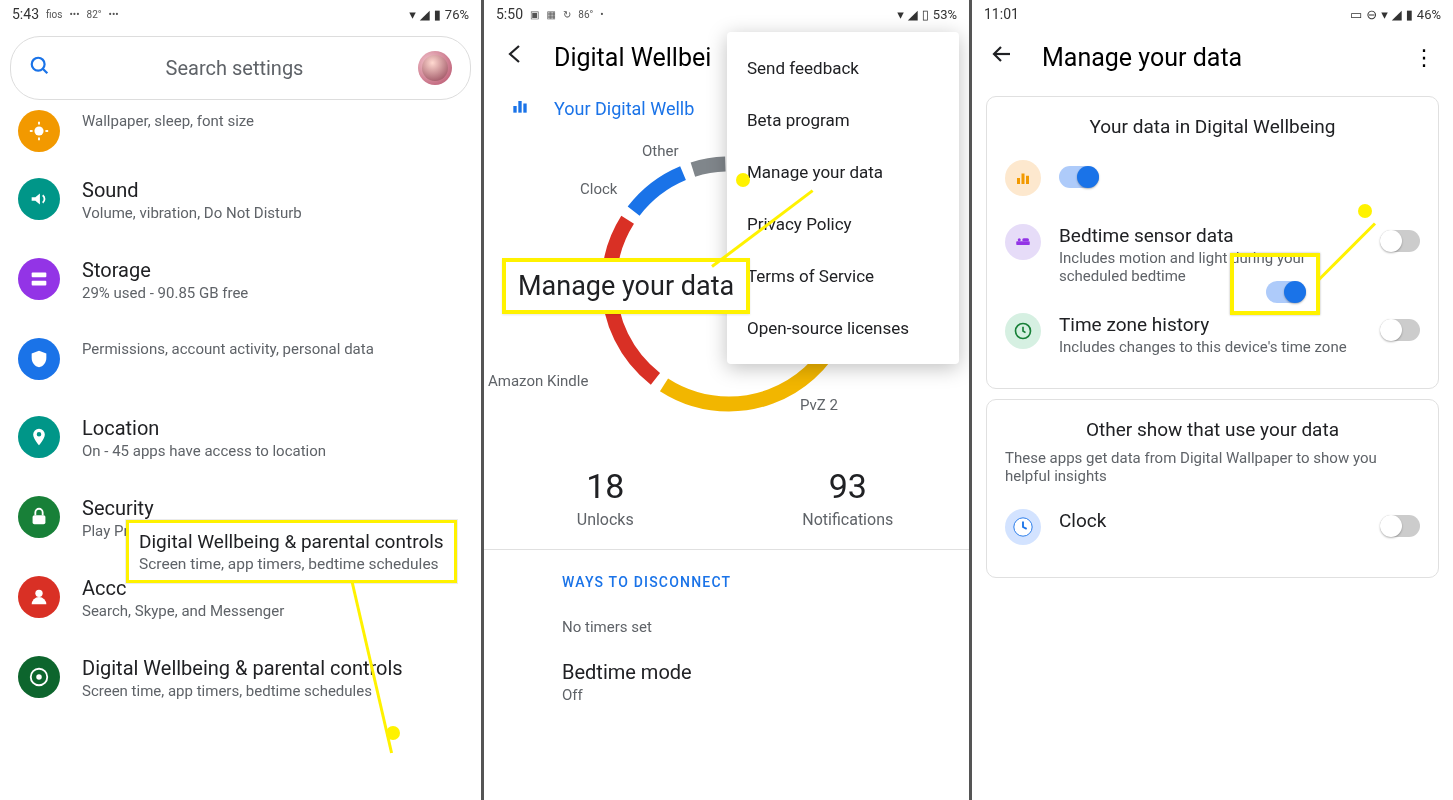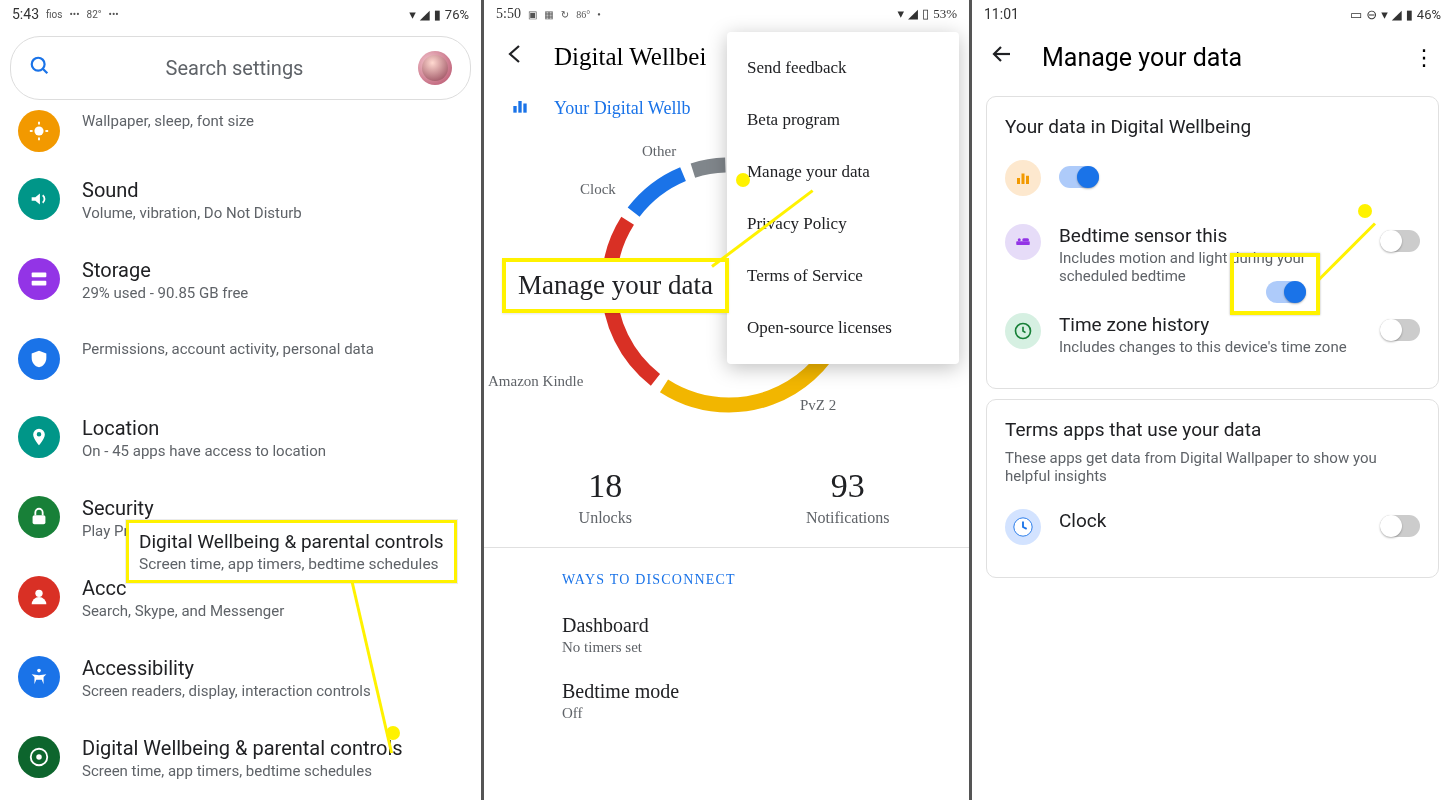--- a/index.html
+++ b/index.html
@@ -12,21 +12,21 @@
     overflow: hidden;
     position: relative;
   }
   .phone {
     height: 800px;
     position: relative;
     background: #fff;
     overflow: hidden;
   }
   .p1 { width: 481px; }
-  .p2 { width: 491px; border-left: 3px solid #555; border-right: 3px solid #555; font-family: Liberation Serif, serif; }
+  .p2 { width: 491px; border-left: 3px solid #555; border-right: 3px solid #555; }
   .p3 { width: 481px; }
 
   
   .status {
     display: flex;
     justify-content: space-between;
     align-items: center;
     padding: 6px 12px;
     font-size: 14px;
     color: #333;
@@ -148,21 +148,21 @@
     font-size: 25px;
   }
   .hdr3 .spacer { flex:1; }
 
   .card {
     margin: 10px 14px;
     border:1px solid #e0e0e0;
     border-radius:10px;
     padding: 18px 18px;
   }
-  .card-title { font-size:19px; color:#202124; margin-bottom: 8px; }
+  .card-title { font-size:19px; color:#202124; margin-bottom: 8px; text-align: center; }
   .card-sub { font-size:15px; color:#5f6368; margin-bottom:10px; }
 
   .data-row {
     display:flex; align-items:flex-start; gap:18px;
     padding: 14px 0;
   }
   .data-row .di {
     width:36px; height:36px; border-radius:50%;
     display:flex; align-items:center; justify-content:center;
     flex:none;
@@ -319,32 +319,20 @@
             <circle cx="12" cy="8" r="4"></circle>
             <path d="M4 20a8 8 0 0116 0H4z"></path>
           </svg>
       </span>
       <div class="txt">
           <div class="t">Accc</div>
           <div class="s">Search, Skype, and Messenger</div>
         </div>
     </div>
 
-    <div class="row">
-      <span class="icn c-blue">
-        <svg width="22" height="22" viewBox="0 0 24 24" fill="#fff">
-            <circle cx="12" cy="5" r="2"></circle>
-            <path d="M4 9l8 1 8-1-3 3v8l-2-5h-6l-2 5v-8L4 9z"></path>
-          </svg>
-      </span>
-      <div class="txt">
-          <div class="t">Accessibility</div>
-          <div class="s">Screen readers, display, interaction controls</div>
-        </div>
-    </div>
 
     <div class="row">
       <span class="icn c-dgreen">
         <svg width="22" height="22" viewBox="0 0 24 24" fill="#fff">
             <circle cx="12" cy="12" r="9" fill="none" stroke="#fff" stroke-width="2"></circle>
             <circle cx="12" cy="12" r="3"></circle>
           </svg>
       </span>
       <div class="txt">
           <div class="t">Digital Wellbeing &amp; parental controls</div>
@@ -428,21 +416,20 @@
     <div class="stat">
       <div class="big">93</div>
       <div class="lbl">Notifications</div>
     </div>
   </div>
 
   <div class="divider"></div>
   <div class="blue-head">WAYS TO DISCONNECT</div>
 
   <div class="setting-row">
-    <div class="t">Dashboard</div>
     <div class="s">No timers set</div>
   </div>
   <div class="setting-row">
     <div class="t">Bedtime mode</div>
     <div class="s">Off</div>
   </div>
 
   <div class="menu">
     <div class="mi">Send feedback</div>
     <div class="mi">Beta program</div>
@@ -500,21 +487,21 @@
 
     <div class="data-row">
       <span class="di di-purple">
         <svg width="20" height="18" viewBox="0 0 24 24" fill="#9334e6">
             <rect x="3" y="11" width="18" height="5" rx="1"></rect>
             <circle cx="7" cy="9" r="2"></circle>
             <rect x="11" y="7" width="9" height="4" rx="2"></rect>
           </svg>
       </span>
       <div class="body">
-        <div class="t">Bedtime sensor this</div>
+        <div class="t">Bedtime sensor data</div>
         <div class="s">Includes motion and light during your scheduled bedtime</div>
       </div>
       <span class="sw"></span>
     </div>
 
     <div class="data-row">
       <span class="di di-green">
         <svg width="20" height="20" viewBox="0 0 24 24" fill="none" stroke="#188038" stroke-width="2">
             <circle cx="12" cy="12" r="9"></circle>
             <path d="M12 7v5l3 2"></path>
@@ -522,21 +509,21 @@
       </span>
       <div class="body">
         <div class="t">Time zone history</div>
         <div class="s">Includes changes to this device's time zone</div>
       </div>
       <span class="sw"></span>
     </div>
   </div>
 
   <div class="card">
-    <div class="card-title">Terms apps that use your data</div>
+    <div class="card-title">Other show that use your data</div>
     <div class="card-sub">These apps get data from Digital Wallpaper to show you helpful insights</div>
 
     <div class="data-row">
       <span class="di di-clock">
         <svg width="22" height="22" viewBox="0 0 24 24">
             <circle cx="12" cy="12" r="10" fill="#fff" stroke="#1a73e8" stroke-width="1"></circle>
             <path d="M12 6v6l4 2" stroke="#1a73e8" stroke-width="2" fill="none"></path>
           </svg>
       </span>
       <div class="body">

